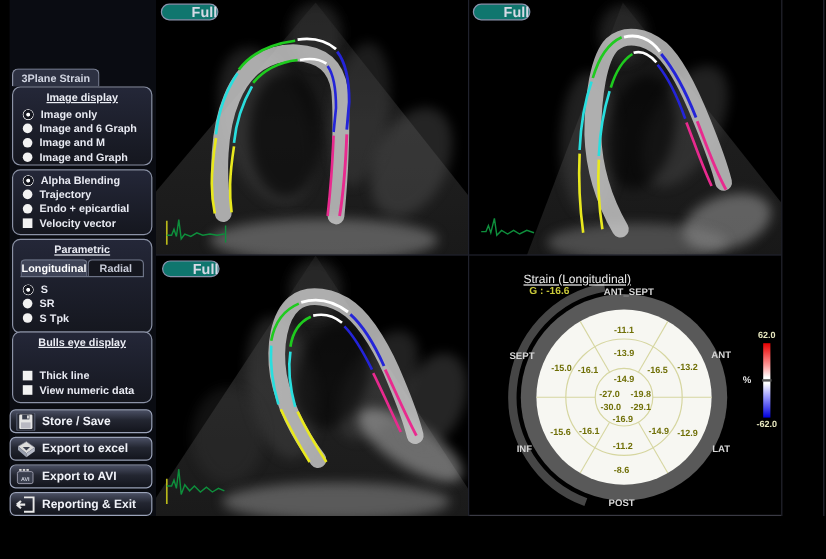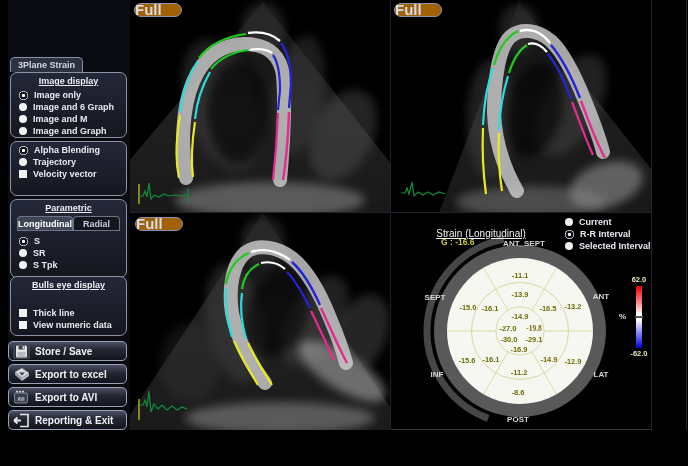--- a/index.html
+++ b/index.html
@@ -27,22 +27,22 @@
   .ptab.on{background:#3f4457;color:#fff;}
   .act-btn{position:absolute;left:0;width:119px;height:20px;display:flex;align-items:center;
     background:linear-gradient(#4a4f63,#232631 45%,#13151d);border:1px solid #9aa2b8;
     border-radius:5px;box-sizing:border-box;}
   .act-icon{flex:0 0 auto;width:18px;height:15px;margin:0 4px 0 4px;}
   .act-label{color:#f0f2f8;font-size:10px;font-weight:bold;white-space:nowrap;}
   .gap-before-checks{height:14px;}
   
   .panel{position:absolute;background:#000;}
   .full-btn{position:absolute;left:4px;top:3px;width:48px;height:14px;box-sizing:border-box;
-    background:#a16207;border:1px solid #8a93ad;border-radius:7px;color:#d6dae6;
-    font-size:15px;font-weight:bold;text-align:left;line-height:12px;z-index:5;}
+    background:#0f766e;border:1px solid #8a93ad;border-radius:7px;color:#d6dae6;
+    font-size:12px;font-weight:bold;text-align:right;line-height:12px;z-index:5;}
   .divider{position:absolute;background:#20222d;z-index:4;}
   
   .bullseye{border-bottom:1px solid #3a3a44;box-sizing:border-box;}
   .be-title{position:absolute;left:24px;top:3px;width:132px;text-align:center;color:#f0f0f0;
     font-size:10px;font-weight:normal;text-decoration:underline;z-index:3;margin-top:12px;}
   .be-g{position:absolute;left:50px;top:24px;color:#c9c93a;font-size:8.5px;font-weight:bold;z-index:3;}
   .be-radios{position:absolute;left:170px;top:3px;z-index:3;}
   .be-radios .opt-row{height:12px;}
   .be-label{position:absolute;transform:translate(-50%,-50%);color:#d6d6d6;font-size:8px;
     font-weight:bold;z-index:3;white-space:nowrap;}
@@ -86,20 +86,24 @@
     </div>
 
     <div class="gbox" style="top:141px;height:55px;">
       <div class="opt-row">
         <span class="radio on"></span>
         <span class="olabel">Alpha Blending</span>
       </div>
       <div class="opt-row">
         <span class="radio"></span>
         <span class="olabel">Trajectory</span>
+      </div>
+      <div class="opt-row">
+        <span class="radio"></span>
+        <span class="olabel">Endo + epicardial</span>
       </div>
       <div class="opt-row">
         <span class="chk"></span>
         <span class="olabel">Velocity vector</span>
       </div>
     </div>
 
     <div class="gbox" style="top:199px;height:79px;">
       <div class="gtitle">Parametric</div>
       <div class="ptabs">
@@ -313,34 +317,20 @@
         <line x1="9" y1="186" x2="9" y2="207" stroke="#b8b81a" stroke-width="1.4"></line>
         <polyline points="9,192 13,192 15,187 17,194 19,178 21,199 24,191 28,196 32,192 37,197 42,193 47,197 52,194 57,196" fill="none" stroke="#0e8f3c" stroke-width="1.2"></polyline>
       </g>
     </svg>
   </section>
 
   <section class="panel bullseye" style="left:391px;top:213px;width:260px;height:217px;">
     <div class="be-title">Strain (Longitudinal)</div>
     <div class="be-g">G : -16.6</div>
 
-    <div class="be-radios">
-      <div class="opt-row">
-        <span class="radio"></span>
-        <span class="olabel">Current</span>
-      </div>
-      <div class="opt-row">
-        <span class="radio on"></span>
-        <span class="olabel">R-R Interval</span>
-      </div>
-      <div class="opt-row">
-        <span class="radio"></span>
-        <span class="olabel">Selected Interval</span>
-      </div>
-    </div>
 
     <svg width="260" height="217" viewBox="0 0 260 217" style="position:absolute;left:0;top:0;">
       <circle cx="129" cy="118" r="86" fill="#595959"></circle>
       <path d="M112.9,26.4 A93,93 0 0 0 97.2,205.4" fill="none" stroke="#4e4e4e" stroke-width="7" opacity="0.9"></path>
       <circle cx="129" cy="118" r="73" fill="#f7f7f2"></circle>
       <circle cx="129" cy="118" r="48.5" fill="none" stroke="#d6d6a0" stroke-width="1"></circle>
       <circle cx="129" cy="118" r="24" fill="none" stroke="#d6d6a0" stroke-width="1"></circle>
       <g stroke="#d6d6a0" stroke-width="0.9">
         <line x1="141" y1="97.2" x2="165.5" y2="54.8"></line>
         <line x1="153" y1="118" x2="202" y2="118"></line>
@@ -366,21 +356,21 @@
         <span class="bv" style="left: 182px; top: 148px;">-12.9</span>
         <span class="bv" style="left: 127px; top: 179px;">-8.6</span>
         <span class="bv" style="left: 129px; top: 81px;">-13.9</span>
         <span class="bv" style="left: 99px; top: 95px;">-16.1</span>
         <span class="bv" style="left: 157px; top: 95px;">-16.5</span>
         <span class="bv" style="left: 100px; top: 146px;">-16.1</span>
         <span class="bv" style="left: 158px; top: 146px;">-14.9</span>
         <span class="bv" style="left: 128px; top: 159px;">-11.2</span>
         <span class="bv" style="left: 129px; top: 103px;">-14.9</span>
         <span class="bv" style="left: 117px; top: 115px;">-27.0</span>
-        <span class="bv" style="left: 143px; top: 115px; font-family: Liberation Serif, serif;">-19.8</span>
+        <span class="bv" style="left: 143px; top: 115px;">-19.8</span>
         <span class="bv" style="left: 118px; top: 126px;">-30.0</span>
         <span class="bv" style="left: 143px; top: 126px;">-29.1</span>
         <span class="bv" style="left: 128px; top: 136px;">-16.9</span>
       </div>
 
     <span class="cbar-max">62.0</span>
     <div class="cbar"></div>
     <div class="cbar-tick"></div>
     <span class="cbar-unit">%</span>
     <span class="cbar-min">-62.0</span>

